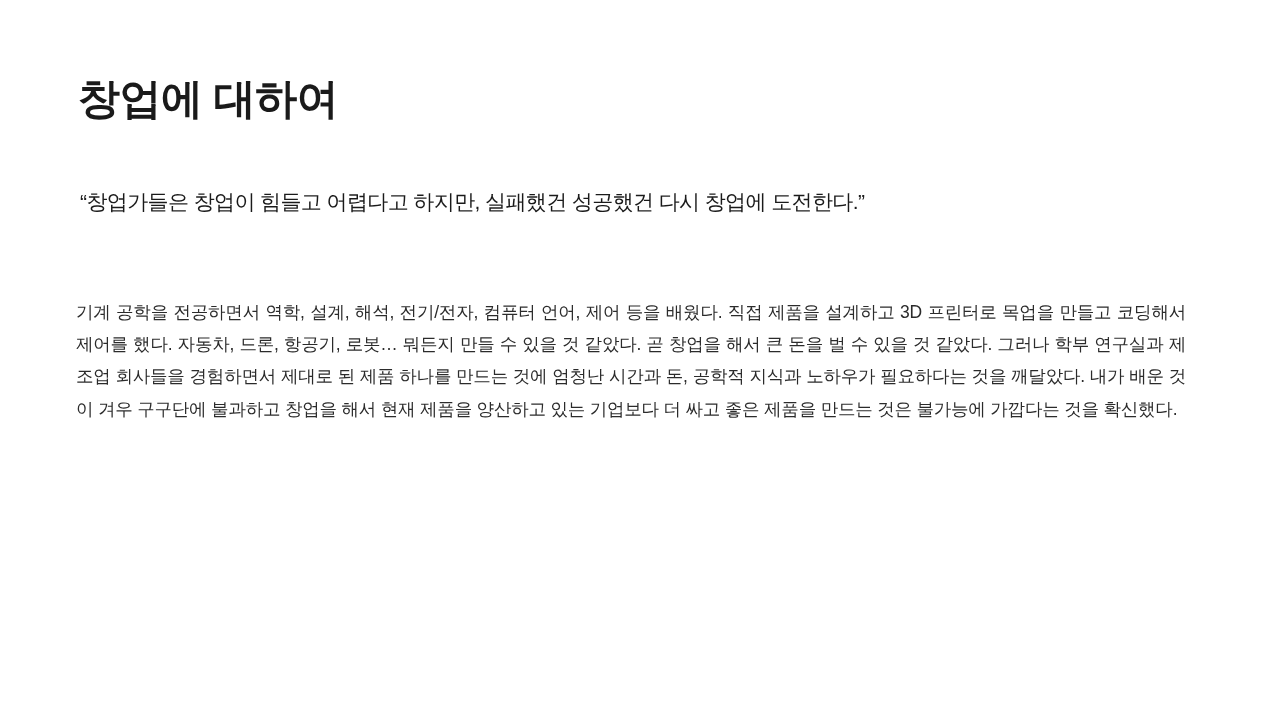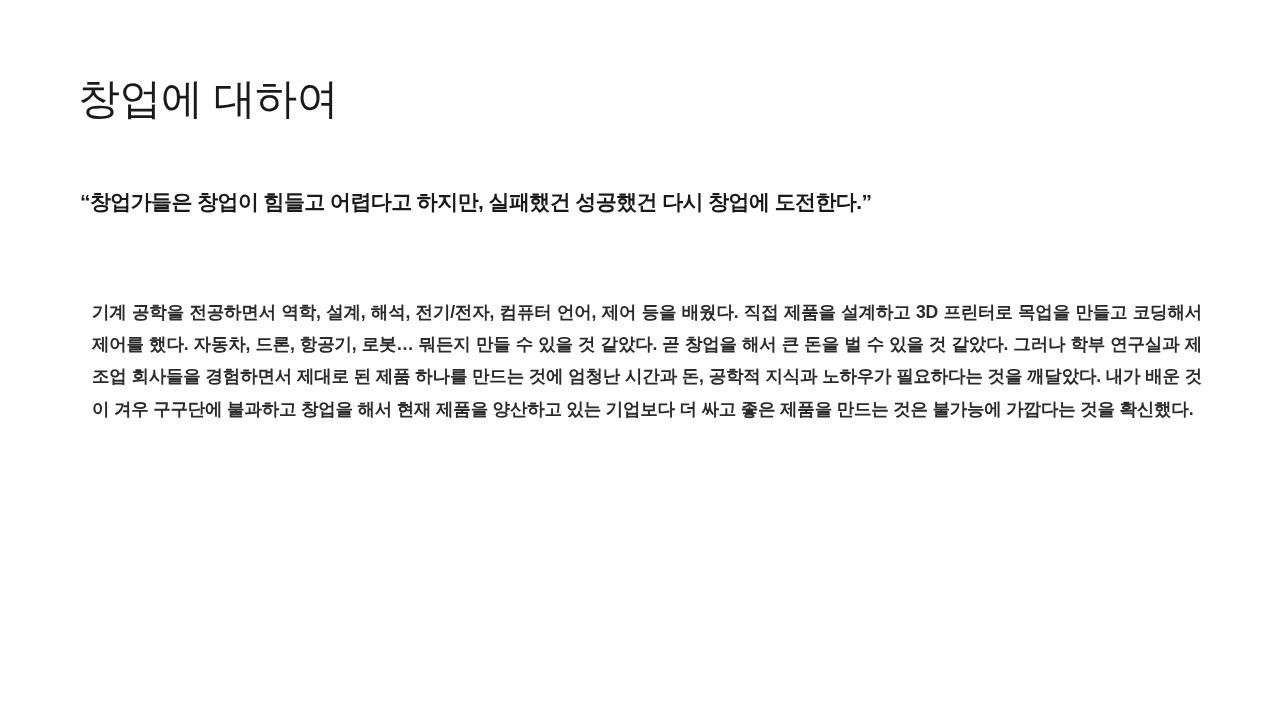--- a/index.html
+++ b/index.html
@@ -19,48 +19,47 @@
     width: 1280px;
     height: 720px;
     box-sizing: border-box;
     padding: 0 84px;
   }
   .title {
     position: absolute;
     left: 78px;
     top: 46px;
     font-size: 42px;
-    font-weight: normal;
+    font-weight: bold;
     letter-spacing: -0.5px;
     color: #1a1a1a;
     line-height: 1.2;
     white-space: nowrap;
   }
   .quote {
     position: absolute;
     left: 80px;
     top: 166px;
     width: 1130px;
     font-size: 21px;
-    font-weight: bold;
+    font-weight: normal;
     color: #1a1a1a;
     letter-spacing: -0.6px;
     line-height: 1.4;
   }
   .body-block {
     position: absolute;
-    left: 92px;
+    left: 76px;
     width: 1110px;
     font-size: 17.5px;
     line-height: 1.85;
     color: #2b2b2b;
     text-align: justify;
     text-justify: inter-character;
     letter-spacing: -0.2px;
-    font-weight: bold;
   }
   .para-1 { top: 278px; }
   .para-2 { top: 508px; }
 </style>
 </head>
 <body>
 
 <div class="slide">
 
   <h1 class="title">창업에 대하여</h1>

